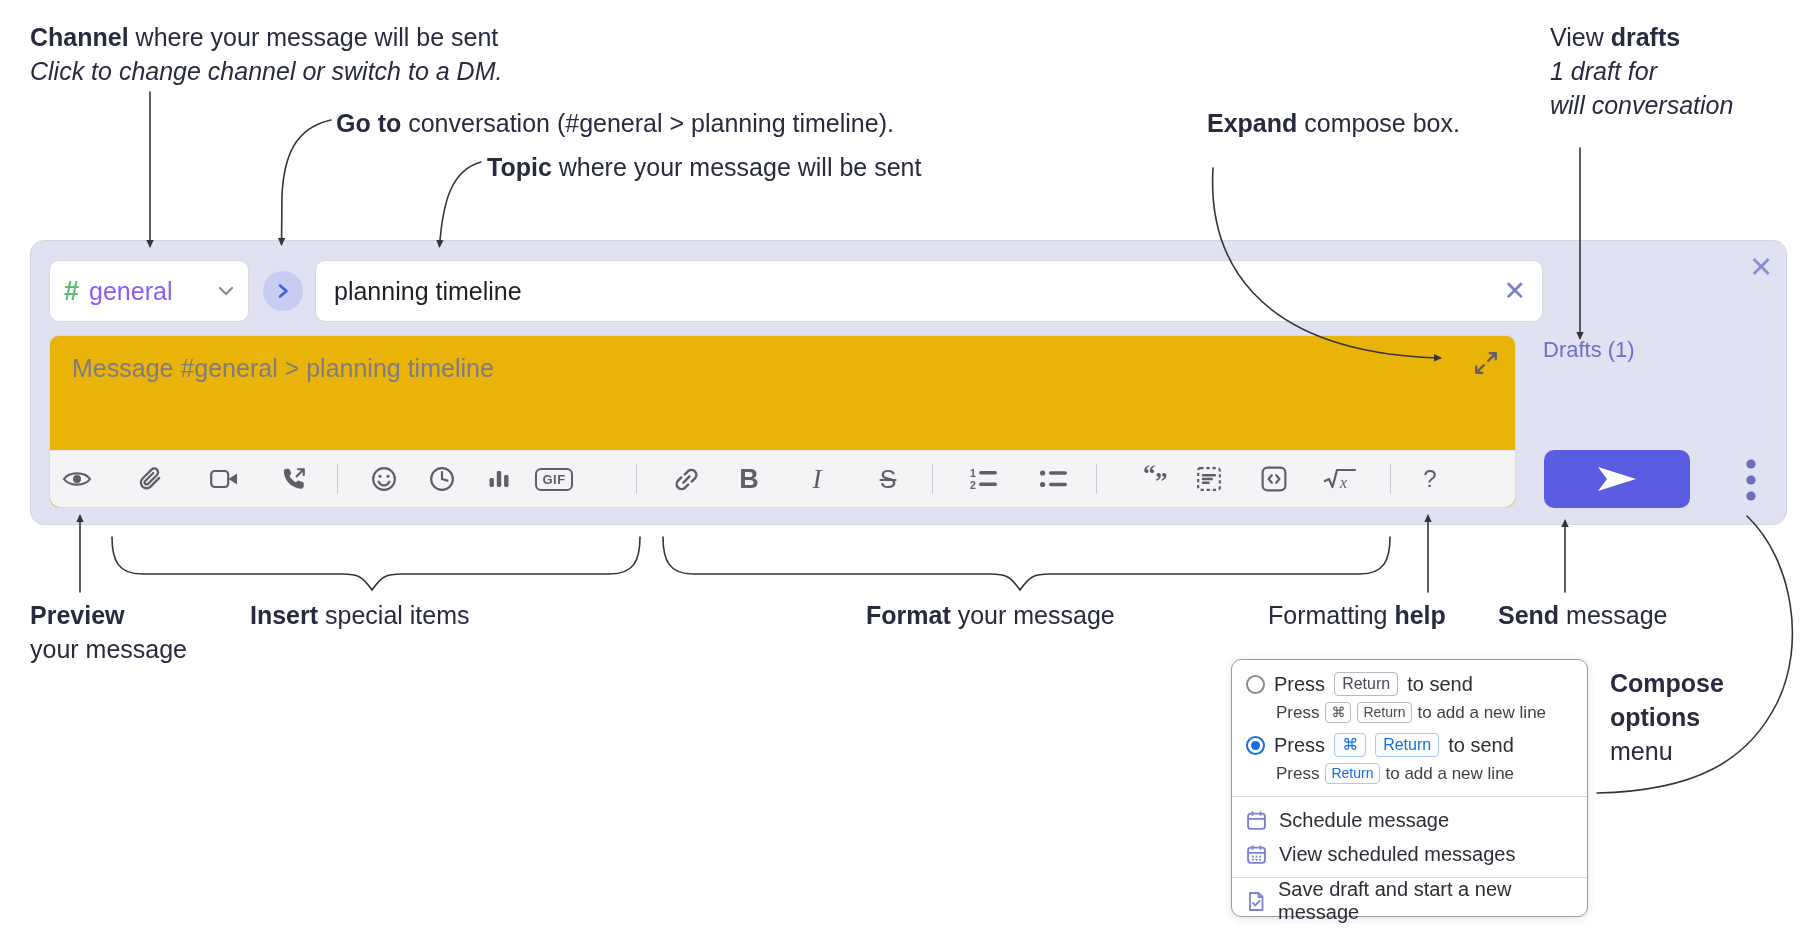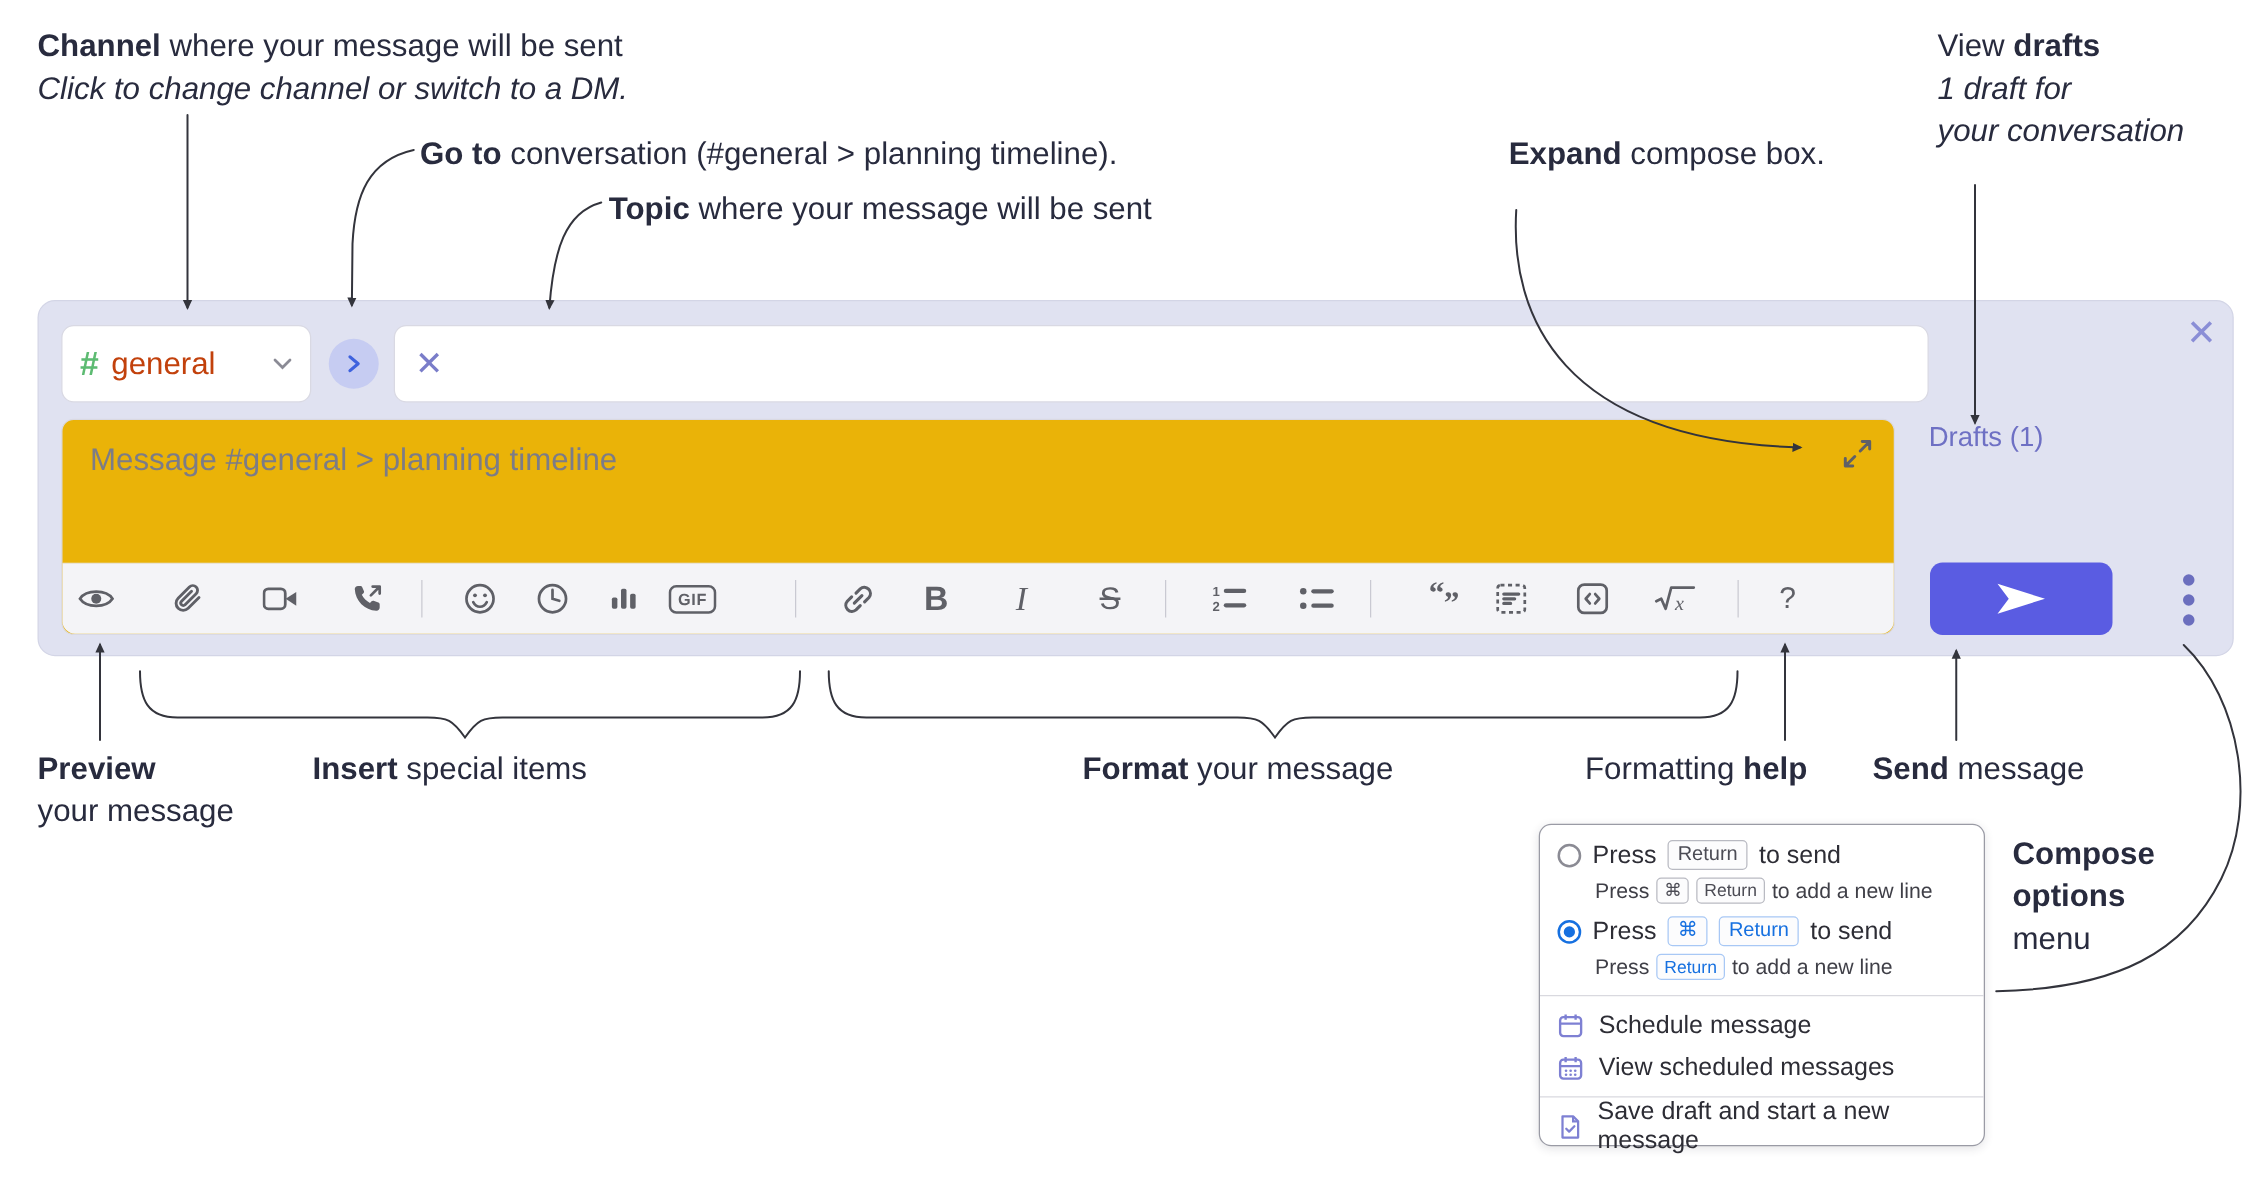--- a/index.html
+++ b/index.html
@@ -9,21 +9,21 @@
   .b{font-weight:700;}
   .i{font-style:italic;}
 
   
   .compose{position:absolute;left:30px;top:240px;width:1757px;height:285px;
            background:#e0e2f1;border:1px solid #d3d5e6;border-radius:14px;box-sizing:border-box;}
   .chan-sel{position:absolute;left:18px;top:19px;width:200px;height:62px;background:#fff;
             border:1px solid #d9d9e3;border-radius:10px;box-sizing:border-box;
             display:flex;align-items:center;gap:10px;padding:0 14px;cursor:pointer;}
   .hash{color:#5dbb72;font-weight:700;font-size:27px;}
-  .chan-name{font-size:25px;color:#c2410c;}
+  .chan-name{font-size:25px;color:#8b5cf6;}
   .chev{margin-left:auto;}
   .go-btn{position:absolute;left:232px;top:30px;width:40px;height:40px;border-radius:50%;
           background:#c6ccf2;border:none;display:flex;align-items:center;justify-content:center;cursor:pointer;padding:0;}
   .topic{position:absolute;left:284px;top:19px;width:1228px;height:62px;background:#fff;
          border:1px solid #d9d9e3;border-radius:10px;box-sizing:border-box;display:flex;align-items:center;}
   .topic-in{flex:1;border:none;outline:none;background:transparent;font-family:inherit;
             font-size:25px;color:#1f1f26;padding:0 0 0 18px;}
   .clear{color:#7a7dc9;font-size:27px;padding:0 16px;cursor:pointer;line-height:1;}
   .close{position:absolute;left:1718px;top:12px;color:#8a8ed6;font-size:29px;cursor:pointer;line-height:1;}
   .drafts{position:absolute;left:1512px;top:96px;font-size:22px;color:#6e70c4;cursor:pointer;text-decoration:none;}
@@ -81,21 +81,21 @@
   </div>
   <div class="ann" style="left:487px;top:150px">
     <span class="b">Topic</span><span> where your message will be sent</span>
   </div>
   <div class="ann" style="left:1207px;top:106px">
     <span class="b">Expand</span><span> compose box.</span>
   </div>
   <div class="ann" style="left:1550px;top:20px">
     <div><span>View </span><span class="b">drafts</span></div>
     <div class="i">1 draft for</div>
-    <div class="i">your conversation</div>
+    <div class="i">will conversation</div>
   </div>
   <div class="ann" style="left:30px;top:598px">
     <div class="b">Preview</div>
     <div>your message</div>
   </div>
   <div class="ann" style="left:250px;top:598px">
     <span class="b">Insert</span><span> special items</span>
   </div>
   <div class="ann" style="left:866px;top:598px">
     <span class="b">Format</span><span> your message</span>
@@ -119,20 +119,21 @@
       <svg class="chev" width="16" height="10" viewBox="0 0 16 10" fill="none" stroke="#8b8b95" stroke-width="2.2" stroke-linecap="round">
           <path d="M2 2 L8 8 L14 2"></path>
         </svg>
     </div>
     <button class="go-btn">
       <svg width="14" height="16" viewBox="0 0 14 16" fill="none" stroke="#3e62de" stroke-width="2.6" stroke-linecap="round" stroke-linejoin="round">
           <path d="M4 2.5 L10.5 8 L4 13.5"></path>
         </svg>
     </button>
     <div class="topic">
+      <input class="topic-in" value="planning timeline" style="">
       <span class="clear">✕</span>
     </div>
     <span class="close">✕</span>
     <a class="drafts">Drafts (1)</a>
 
     <div class="panel">
       <textarea class="msg" placeholder="Message #general &gt; planning timeline" style=""></textarea>
       <span class="expand">
         <svg width="26" height="26" viewBox="0 0 24 24" fill="none" stroke="currentColor" stroke-width="2.2" stroke-linecap="round">
             <path d="M14 10 L21 3 M21 3 h-5.5 M21 3 v5.5 M10 14 L3 21 M3 21 h5.5 M3 21 v-5.5"></path>

